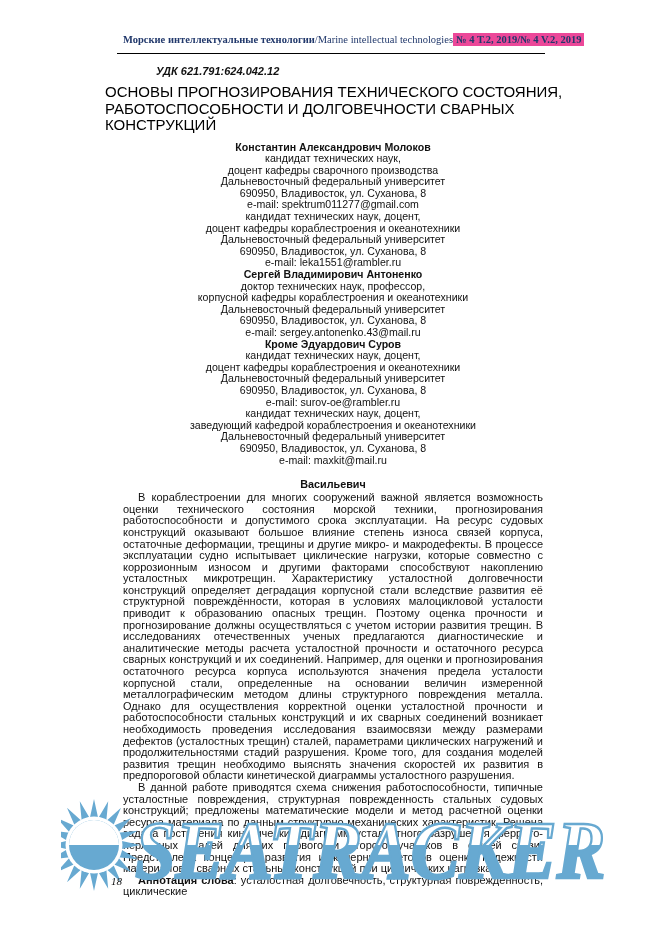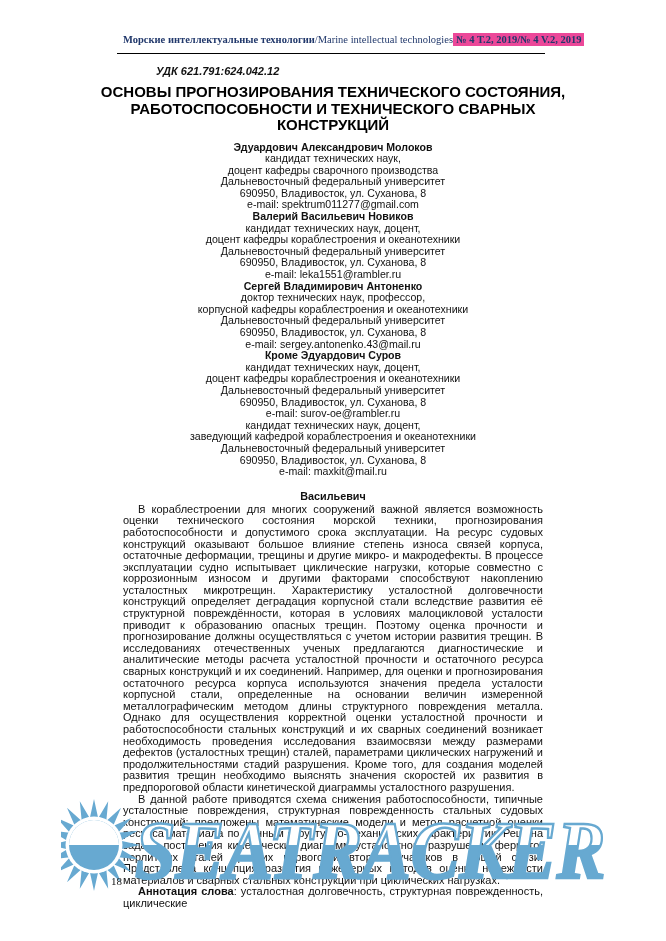--- a/index.html
+++ b/index.html
@@ -41,25 +41,26 @@
   .udk {
     margin: 11px 0 0 95px;
     font-size: 11px;
     font-weight: bold;
     font-style: italic;
     color: #111;
   }
   
   .title {
     margin-top: 7px;
-    text-align: center;
+    text-align: left;
     font-size: 15px;
-    font-weight: bold;
+    font-weight: normal;
     line-height: 16.5px;
     color: #000;
+    margin-left: 44px;
   }
   
   .authors {
     margin-top: 8px;
     text-align: center;
     font-size: 10.6px;
     line-height: 11.6px;
     color: #111;
   }
   .author-name { font-weight: bold; }
@@ -93,55 +94,55 @@
   .wm-text-svg { position: absolute; left: 0; top: 0; }
   .sun-svg { position: absolute; left: -14px; top: 0; }
   .page-number {
     position: absolute;
     left: 50px;
     top: 875px;
     font-family: "Liberation Serif", serif;
     font-size: 11px;
     color: #111;
     z-index: 6;
+    font-style: italic;
   }
 </style>
 </head>
 <body>
 
 <div class="page">
 
   <div class="header">
     <div>
       <span class="journal-ru">Морские интеллектуальные технологии</span><span class="journal-en">/Marine intellectual technologies</span>
     </div>
     <span class="issue">№ 4 Т.2, 2019/№ 4 V.2, 2019</span>
   </div>
 
   <hr class="rule">
 
   <div class="udk">УДК 621.791:624.042.12</div>
 
   <div class="title">
     <div>ОСНОВЫ ПРОГНОЗИРОВАНИЯ ТЕХНИЧЕСКОГО СОСТОЯНИЯ,</div>
-    <div>РАБОТОСПОСОБНОСТИ И ТЕХНИЧЕСКОГО СВАРНЫХ</div>
+    <div>РАБОТОСПОСОБНОСТИ И ДОЛГОВЕЧНОСТИ СВАРНЫХ</div>
     <div>КОНСТРУКЦИЙ</div>
   </div>
 
   <div class="authors">
     <div>
-      <div class="author-name">Эдуардович Александрович Молоков</div>
+      <div class="author-name">Константин Александрович Молоков</div>
       <div>кандидат технических наук,</div>
       <div>доцент кафедры сварочного производства</div>
       <div>Дальневосточный федеральный университет</div>
       <div>690950, Владивосток, ул. Суханова, 8</div>
       <div>e-mail: spektrum011277@gmail.com</div>
     </div>
     <div>
-      <div class="author-name">Валерий Васильевич Новиков</div>
       <div>кандидат технических наук, доцент,</div>
       <div>доцент кафедры кораблестроения и океанотехники</div>
       <div>Дальневосточный федеральный университет</div>
       <div>690950, Владивосток, ул. Суханова, 8</div>
       <div>e-mail: leka1551@rambler.ru</div>
     </div>
     <div>
       <div class="author-name">Сергей Владимирович Антоненко</div>
       <div>доктор технических наук, профессор,</div>
       <div>корпусной кафедры кораблестроения и океанотехники</div>

